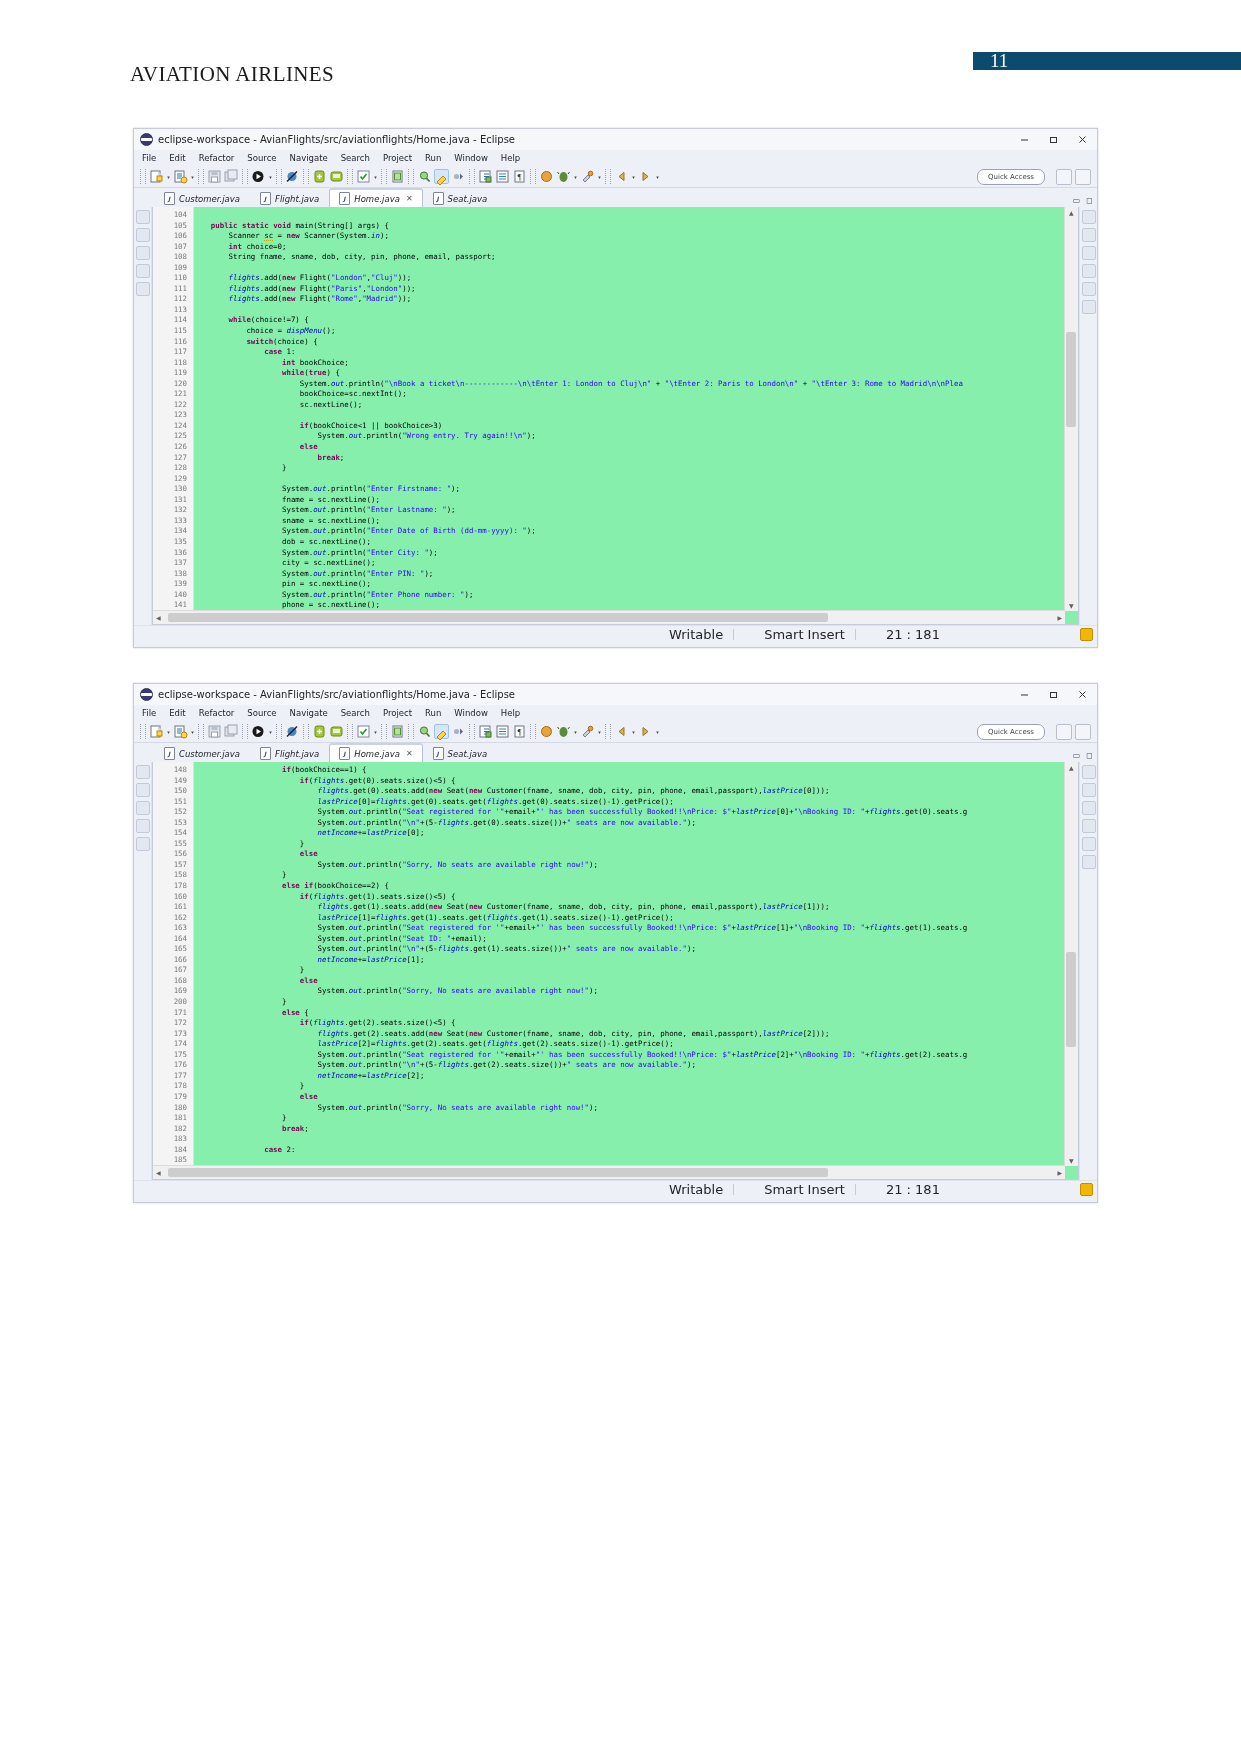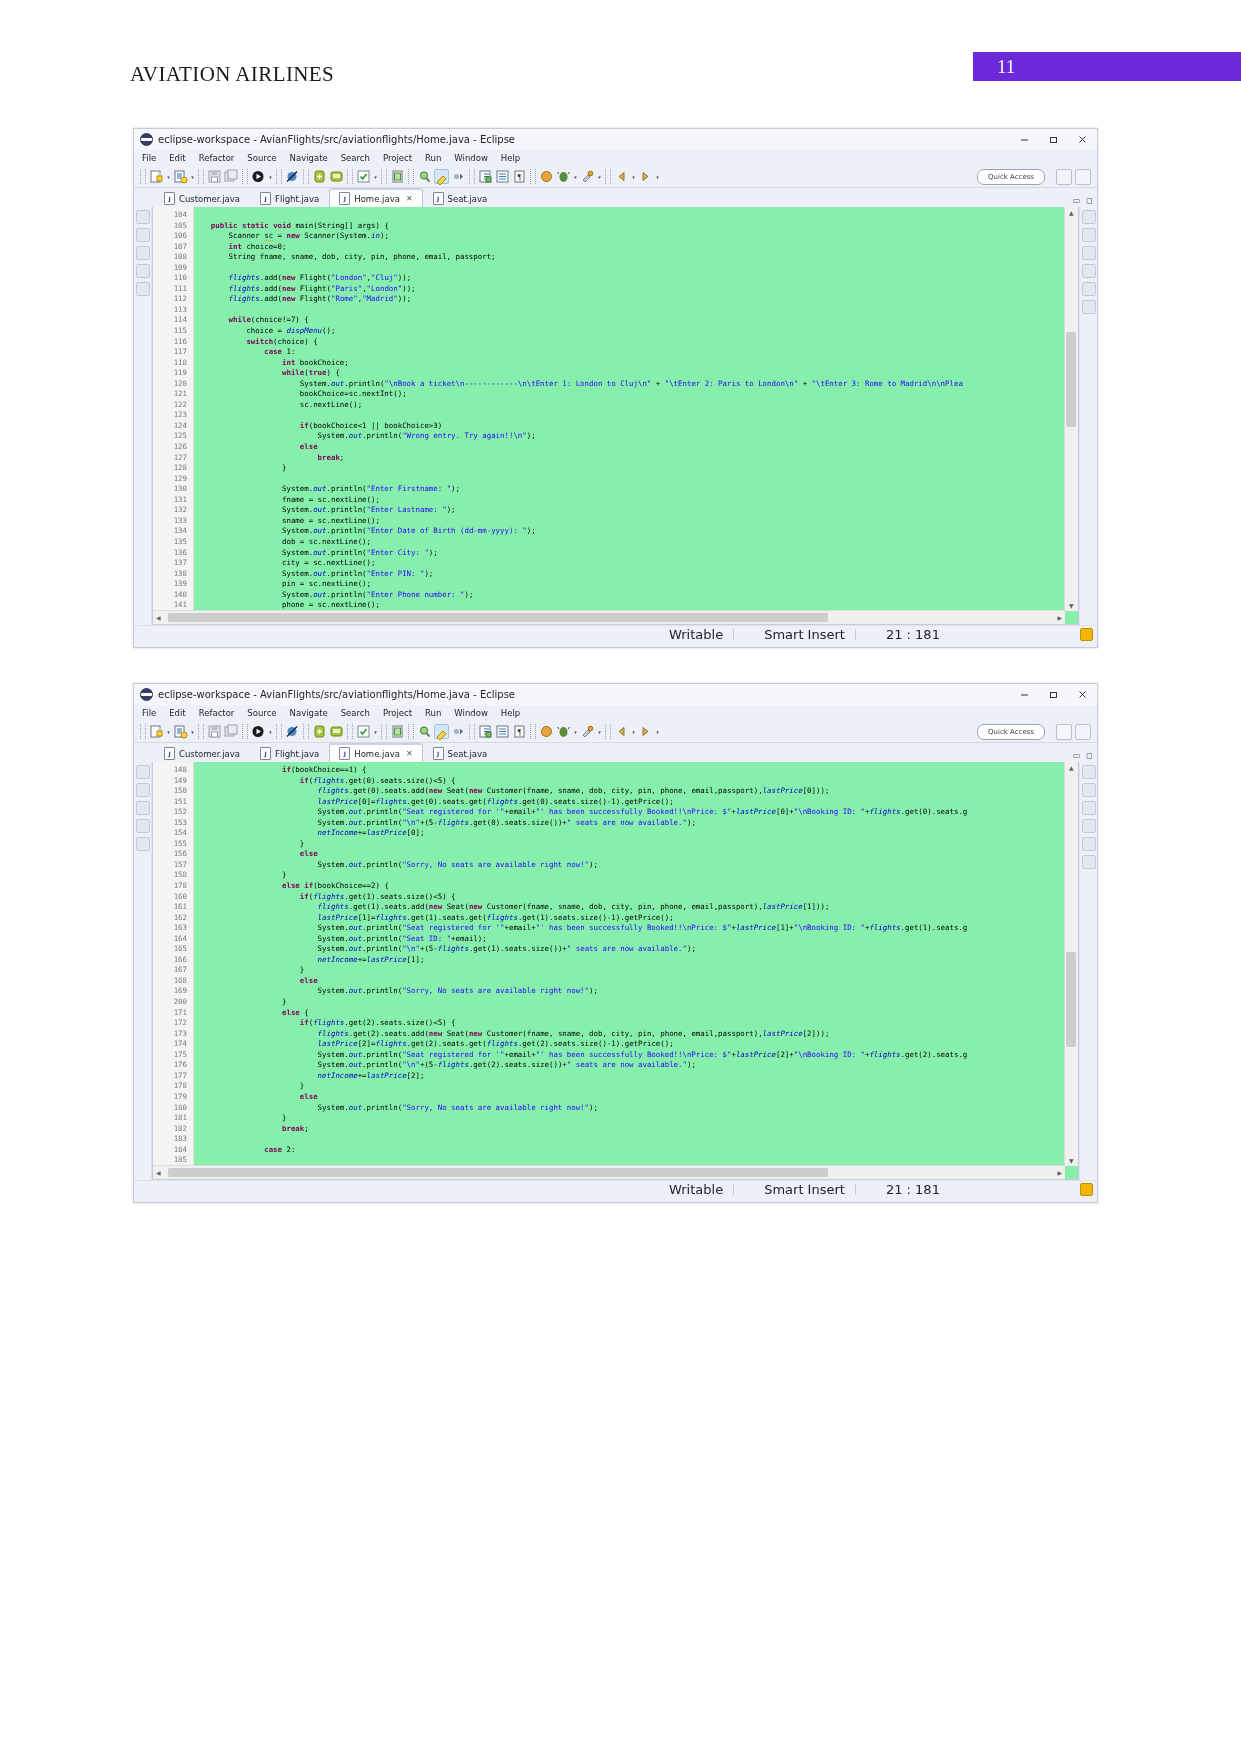--- a/index.html
+++ b/index.html
@@ -12,27 +12,27 @@
   }
 
   
   .doc-title{
     position:absolute;left:130px;top:62px;
     font-family:"Liberation Serif", serif;
     font-size:21px;color:#1a1a1a;letter-spacing:.4px;
     white-space:nowrap;
   }
   .page-badge{
-    position:absolute;left:973px;top:52px;width:268px;height:29px;
-    background:#6d28d9;
+    position:absolute;left:973px;top:52px;width:268px;height:18px;
+    background:#0c4a6e;
     color:#ffffff;
     font-family:"Liberation Serif", serif;
     font-size:19px;
     display:flex;align-items:center;
-    padding-left:24px;box-sizing:border-box;
+    padding-left:17px;box-sizing:border-box;
   }
 
   
   .eclipse{
     position:absolute;
     background:#eef0f7;
     border:1px solid #c8cbd6;
     box-sizing:border-box;
     font-family:"DejaVu Sans", sans-serif;
     box-shadow:0 0 2px rgba(0,0,0,.18);
@@ -84,20 +84,21 @@
   
   .tabrow{
     height:19px;background:#eef0f7;display:flex;align-items:flex-end;
     padding-left:20px;position:relative;
   }
   .tab{
     height:17px;display:flex;align-items:center;gap:4px;
     padding:0 9px;font-size:8.5px;color:#1d1f26;
     border:1px solid transparent;border-bottom:none;
     white-space:nowrap;
+    font-style:italic;
   }
   .tab.active{
     background:#ffffff;border-color:#b9c2d6;
     border-top:2px solid #c9d3e6;
     border-radius:3px 3px 0 0;
   }
   .jfile{
     width:9px;height:11px;background:#ffffff;border:1px solid #7d8495;
     border-radius:1px;font-size:6px;color:#3b3f8f;
     display:flex;align-items:center;justify-content:center;font-weight:bold;flex:0 0 auto;

